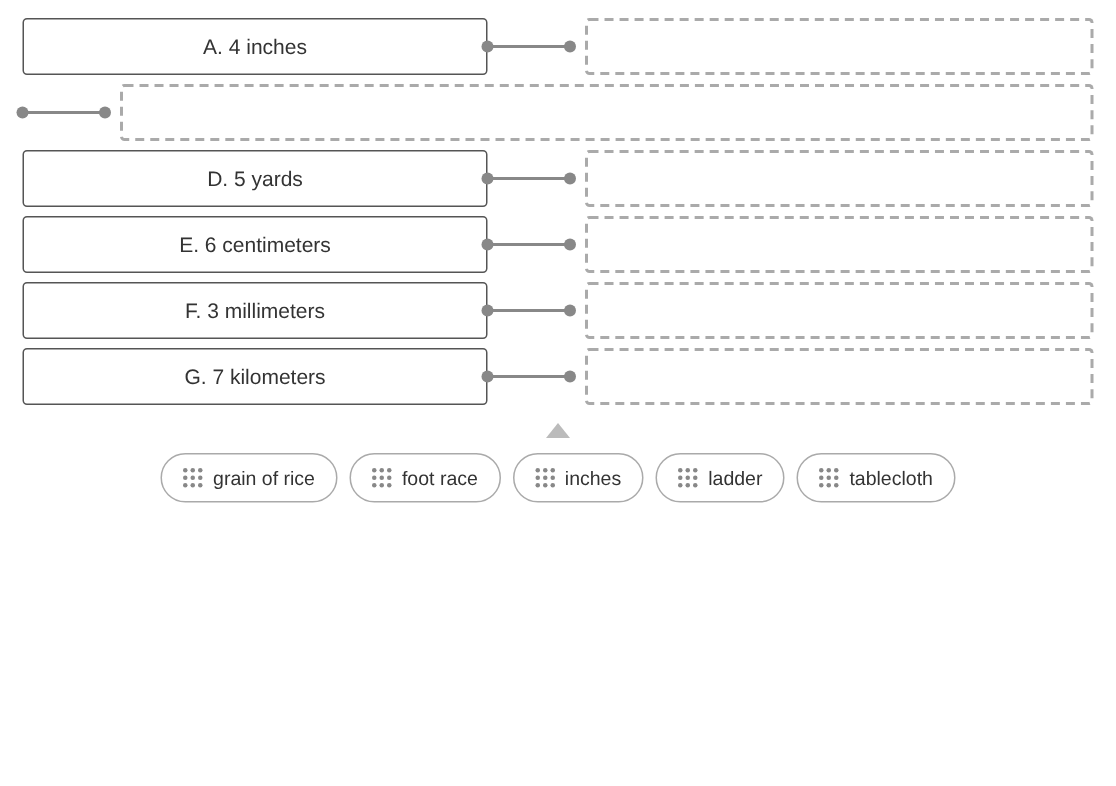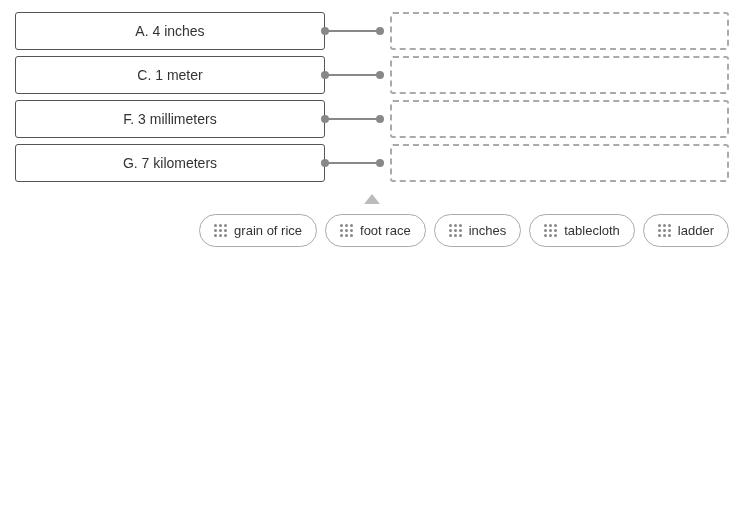--- a/index.html
+++ b/index.html
@@ -90,21 +90,21 @@
       height: 38px;
       border: 2px dashed #aaa;
       border-radius: 3px;
       background: #fff;
     }
 
     .drag-items-area {
       width: 100%;
       display: flex;
       flex-wrap: wrap;
-      justify-content: flex-end;
+      justify-content: center;
       gap: 8px;
       padding: 8px 0;
     }
 
     .drag-item {
       display: flex;
       align-items: center;
       gap: 6px;
       padding: 8px 14px;
       border: 1px solid #aaa;
@@ -145,21 +145,34 @@
 
 <div class="matching-container">
 <div class="match-row">
       <div class="match-label">A. 4 inches</div>
       <div class="match-connector">
         <div class="connector-line"></div>
       </div>
       <div class="match-target"></div>
     </div>
     <div class="match-row">
-      <div class="match-label">C. 1 meter</div>
+      <div class="match-connector">
+        <div class="connector-line"></div>
+      </div>
+      <div class="match-target"></div>
+    </div>
+    <div class="match-row">
+      <div class="match-label">D. 5 yards</div>
+      <div class="match-connector">
+        <div class="connector-line"></div>
+      </div>
+      <div class="match-target"></div>
+    </div>
+    <div class="match-row">
+      <div class="match-label">E. 6 centimeters</div>
       <div class="match-connector">
         <div class="connector-line"></div>
       </div>
       <div class="match-target"></div>
     </div>
     <div class="match-row">
       <div class="match-label">F. 3 millimeters</div>
       <div class="match-connector">
         <div class="connector-line"></div>
       </div>
@@ -224,29 +237,29 @@
         <span></span>
         <span></span>
         <span></span>
         <span></span>
         <span></span>
         <span></span>
         <span></span>
         <span></span>
         <span></span>
       </span>
+      <span>ladder</span>
+    </div>
+    <div class="drag-item">
+      <span class="drag-icon">
+        <span></span>
+        <span></span>
+        <span></span>
+        <span></span>
+        <span></span>
+        <span></span>
+        <span></span>
+        <span></span>
+        <span></span>
+      </span>
       <span>tablecloth</span>
     </div>
-    <div class="drag-item">
-      <span class="drag-icon">
-        <span></span>
-        <span></span>
-        <span></span>
-        <span></span>
-        <span></span>
-        <span></span>
-        <span></span>
-        <span></span>
-        <span></span>
-      </span>
-      <span>ladder</span>
-    </div>
   </div>
 
 </body></html>

